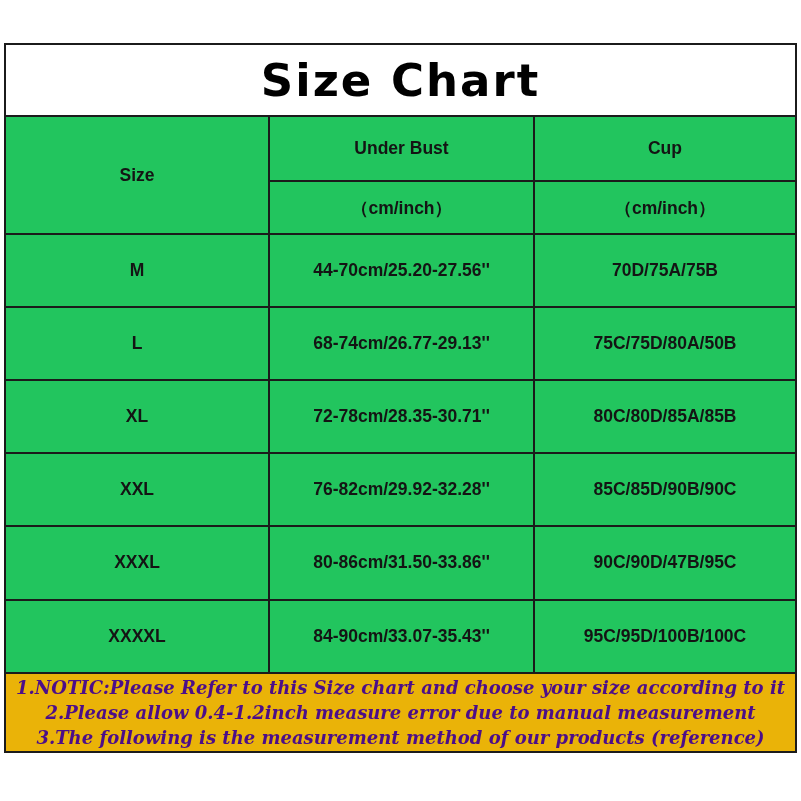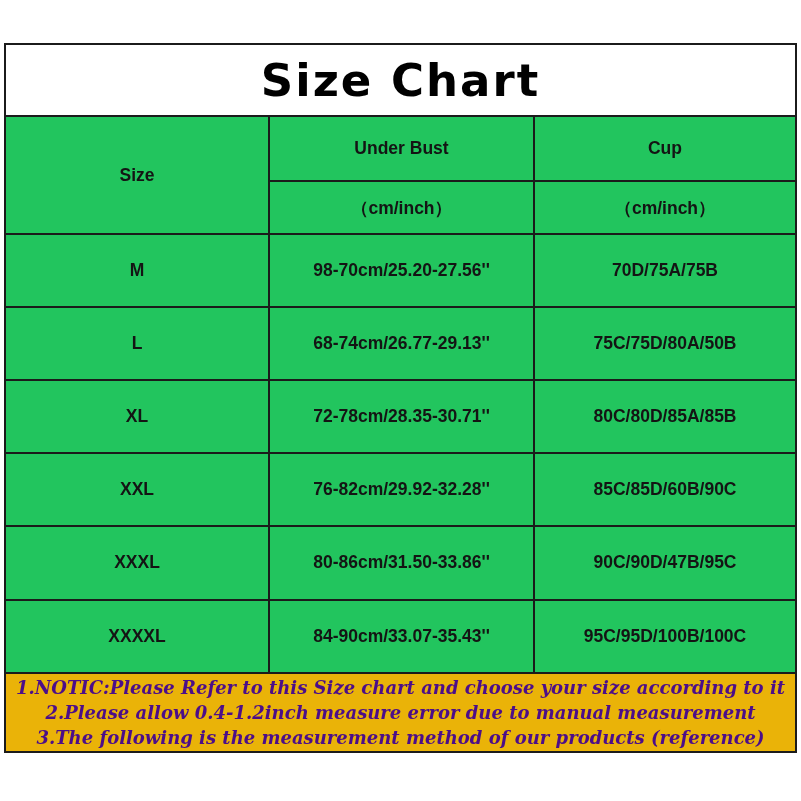--- a/index.html
+++ b/index.html
@@ -96,37 +96,37 @@
     <th>Cup</th>
   </tr>
 
   <tr class="unit-row">
     <th class="unit-text">（cm/inch）</th>
     <th class="unit-text">（cm/inch）</th>
   </tr>
 
   <tr class="data-row">
     <td class="purple-cell">M</td>
-    <td class="purple-cell">98-70cm/25.20-27.56''</td>
+    <td class="purple-cell">44-70cm/25.20-27.56''</td>
     <td class="purple-cell">70D/75A/75B</td>
   </tr>
   <tr class="data-row">
     <td class="purple-cell">L</td>
     <td class="purple-cell">68-74cm/26.77-29.13''</td>
     <td class="purple-cell">75C/75D/80A/50B</td>
   </tr>
   <tr class="data-row">
     <td class="purple-cell">XL</td>
     <td class="purple-cell">72-78cm/28.35-30.71''</td>
     <td class="purple-cell">80C/80D/85A/85B</td>
   </tr>
   <tr class="data-row">
     <td class="purple-cell">XXL</td>
     <td class="purple-cell">76-82cm/29.92-32.28''</td>
-    <td class="purple-cell">85C/85D/60B/90C</td>
+    <td class="purple-cell">85C/85D/90B/90C</td>
   </tr>
   <tr class="data-row">
     <td class="purple-cell">XXXL</td>
     <td class="purple-cell">80-86cm/31.50-33.86''</td>
     <td class="purple-cell">90C/90D/47B/95C</td>
   </tr>
   <tr class="data-row">
     <td class="purple-cell">XXXXL</td>
     <td class="purple-cell">84-90cm/33.07-35.43''</td>
     <td class="purple-cell">95C/95D/100B/100C</td>

